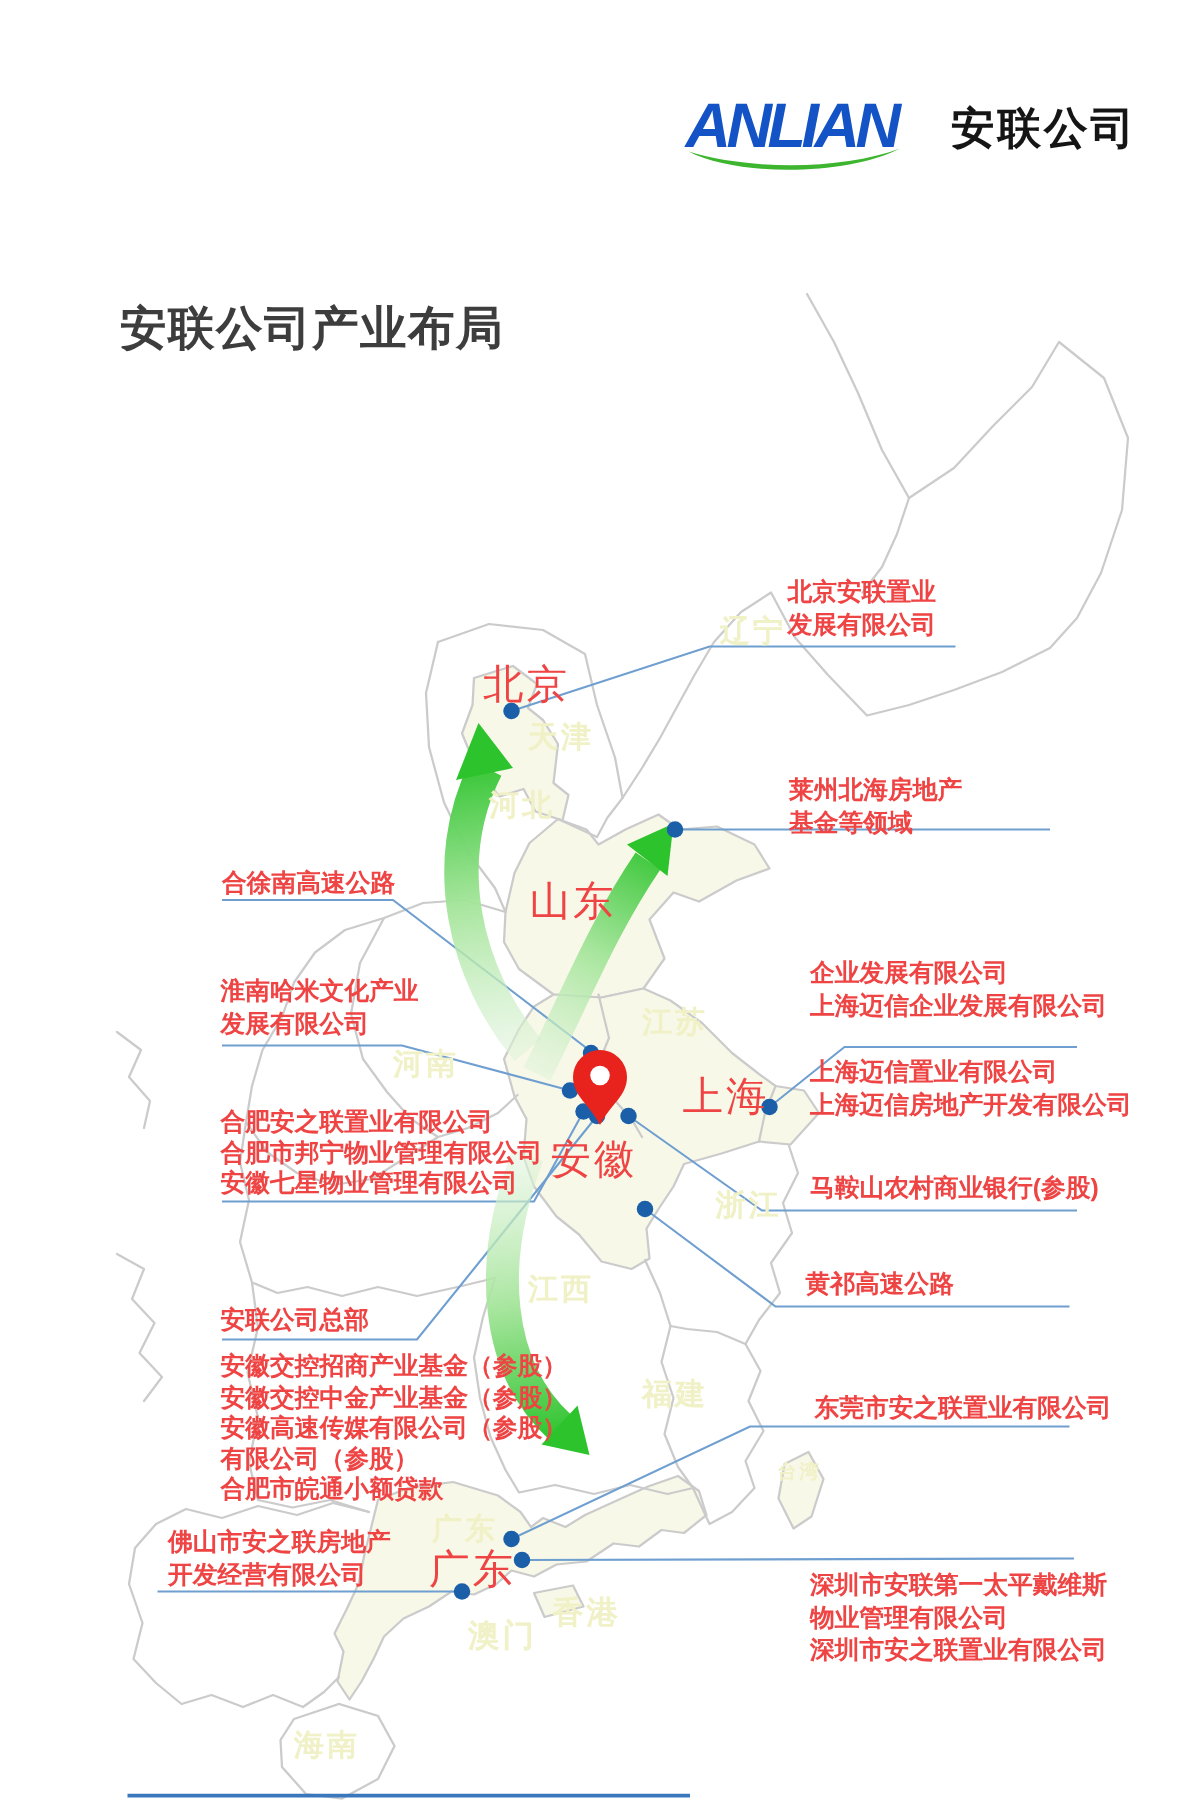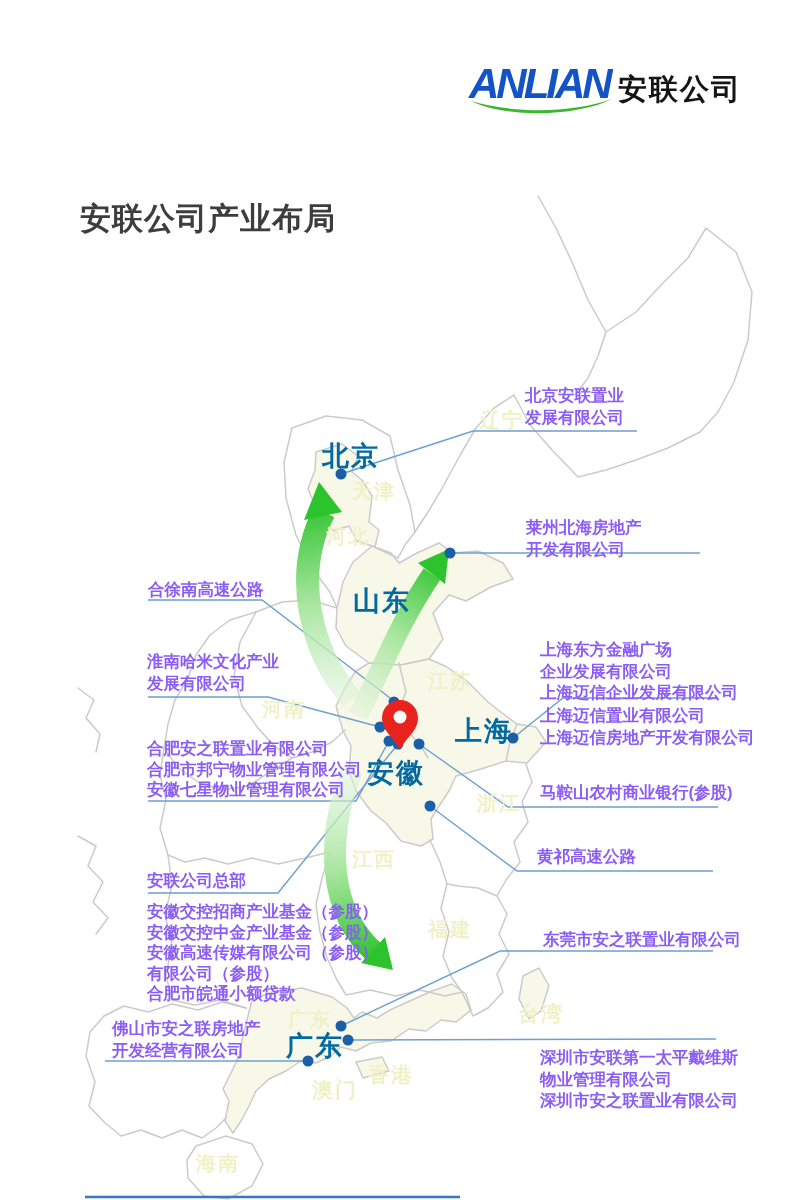--- a/index.html
+++ b/index.html
@@ -2,30 +2,30 @@
 <html><head>
 <meta charset="utf-8">
 <style>
   html,body{margin:0;padding:0;background:#fff;}
   body{width:800px;height:1200px;position:relative;overflow:hidden;
        font-family:"Liberation Sans","DejaVu Sans",sans-serif;}
   #stage{position:absolute;inset:0;width:800px;height:1200px;}
   #mapsvg{position:absolute;left:0;top:0;z-index:0;}
   .wm{position:absolute;z-index:1;color:#f0f1c6;font-weight:bold;font-size:20px;
       letter-spacing:2px;white-space:nowrap;}
-  .prov{position:absolute;z-index:4;color:#0369a1;font-weight:bold;font-size:27px;
+  .prov{position:absolute;z-index:4;color:#ef4444;font-weight:normal;font-size:27px;
       letter-spacing:2px;white-space:nowrap;}
-  .lbl{position:absolute;z-index:5;color:#8b5cf6;font-weight:bold;font-size:16.5px;
+  .lbl{position:absolute;z-index:5;color:#ef4444;font-weight:bold;font-size:16.5px;
       line-height:21.5px;white-space:nowrap;}
   .lbl.tight{line-height:20.5px;}
-  #header{position:absolute;right:58px;top:66px;z-index:6;display:flex;align-items:center;}
+  #header{position:absolute;right:42px;top:66px;z-index:6;display:flex;}
   #wordmark{color:#1353c5;font-weight:bold;font-style:italic;font-size:42px;
       letter-spacing:-3px;line-height:36px;}
   #swoosh{display:block;margin-top:-4px;}
-  #logocn{color:#151515;font-weight:bold;font-size:29px;margin-left:4px;letter-spacing:2px;}
+  #logocn{color:#151515;font-weight:bold;font-size:29px;margin-left:32px;letter-spacing:2px;}
   #page-title{position:absolute;left:80px;top:166px;z-index:6;color:#3d3d3d;
       font-weight:bold;font-size:31px;letter-spacing:1px;margin-top:32px;}
   #intro{position:absolute;left:80px;top:228px;width:553px;z-index:6;color:#565656;
       font-size:15.5px;line-height:25.8px;text-align:justify;text-indent:2em;}
 </style>
 </head>
 <body>
 
 <div id="stage">
 
@@ -130,50 +130,49 @@
 <div class="wm" style="left:326px;top:523px">河北</div>
 <div class="wm" style="left:262px;top:696px">河南</div>
 <div class="wm" style="left:428px;top:668px">江苏</div>
 <div class="wm" style="left:477px;top:790px">浙江</div>
 <div class="wm" style="left:352px;top:846px">江西</div>
 <div class="wm" style="left:428px;top:916px">福建</div>
 <div class="wm" style="left:288px;top:1006px">广东</div>
 <div class="wm" style="left:368px;top:1061px;font-size:21px">香港</div>
 <div class="wm" style="left:312px;top:1076px;font-size:21px">澳门</div>
 <div class="wm" style="left:196px;top:1150px">海南</div>
-<div class="wm" style="left:518px;top:1000px;font-size:21px">台湾</div>
+<div class="wm" style="left:518px;top:972px;font-size:13px">台湾</div>
 
 <div class="prov" style="left:322px;top:438px">北京</div>
 <div class="prov" style="left:353px;top:583px">山东</div>
 <div class="prov" style="left:455px;top:713px">上海</div>
 <div class="prov" style="left:367px;top:755px">安徽</div>
 <div class="prov" style="left:286px;top:1028px">广东</div>
 
 <div class="lbl" style="left:525px;top:385px">
   <div>北京安联置业</div>
   <div>发展有限公司</div>
 </div>
 <div class="lbl" style="left:526px;top:517px">
   <div>莱州北海房地产</div>
-  <div>开发有限公司</div>
+  <div>基金等领域</div>
 </div>
 <div class="lbl" style="left:148px;top:579px">
   <div>合徐南高速公路</div>
 </div>
 <div class="lbl" style="left:147px;top:651px">
   <div>淮南哈米文化产业</div>
   <div>发展有限公司</div>
 </div>
 <div class="lbl tight" style="left:147px;top:738px">
   <div>合肥安之联置业有限公司</div>
   <div>合肥市邦宁物业管理有限公司</div>
   <div>安徽七星物业管理有限公司</div>
 </div>
 <div class="lbl" style="left:540px;top:639px">
-  <div>上海东方金融广场</div>
   <div>企业发展有限公司</div>
   <div>上海迈信企业发展有限公司</div>
 </div>
 <div class="lbl" style="left:540px;top:782px">
   <div>马鞍山农村商业银行(参股)</div>
 </div>
 <div class="lbl" style="left:540px;top:705px">
   <div>上海迈信置业有限公司</div>
   <div>上海迈信房地产开发有限公司</div>
 </div>

